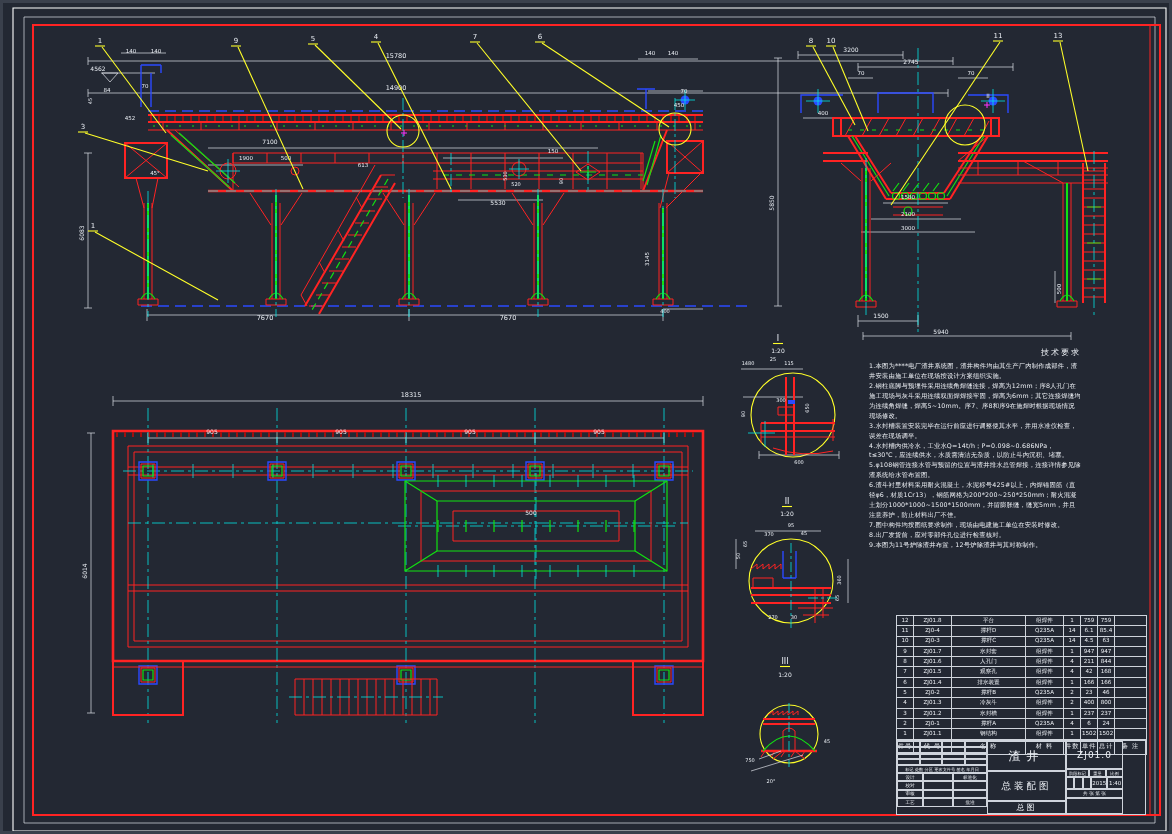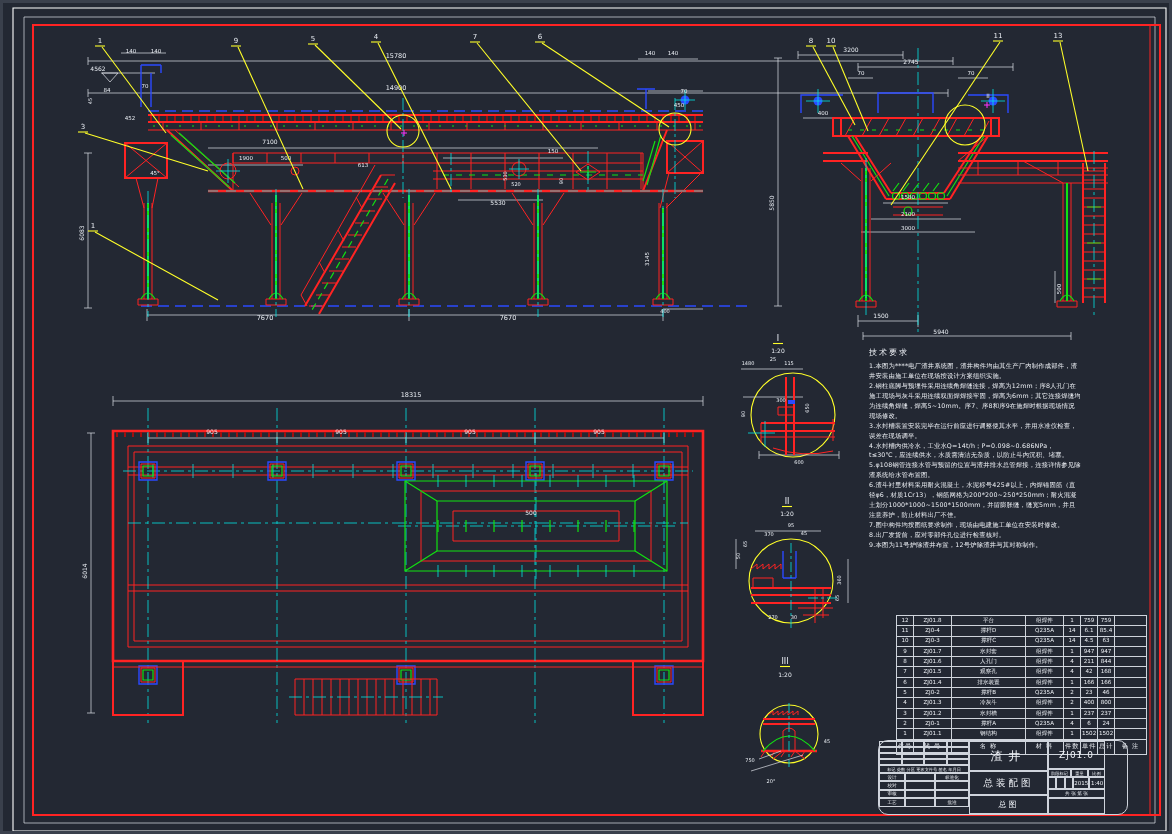--- a/index.html
+++ b/index.html
@@ -17,21 +17,21 @@
   .g2{stroke:#12e112;fill:none;stroke-width:2}
   .c{stroke:#00e5e5;fill:none;stroke-width:.8}
   .cd{stroke:#00e5e5;fill:none;stroke-width:.8;stroke-dasharray:13 4 3 4}
   .b{stroke:#2b49ff;fill:none;stroke-width:1.4}
   .bd{stroke:#2b49ff;fill:none;stroke-width:1.4;stroke-dasharray:11 6}
   .y{stroke:#ffff29;fill:none;stroke-width:1.1}
   .m{stroke:#ff35ff;fill:none;stroke-width:1}
   text{fill:#e9edf3;font-family:"DejaVu Sans",sans-serif;}
   
   .notes{position:absolute;color:#eef1f6;}
-  .notes-title{text-align:left;font-size:8px;letter-spacing:2px;margin-bottom:3px;}
+  .notes-title{text-align:right;font-size:8px;letter-spacing:2px;margin-bottom:3px;}
   .note-line{font-size:6.3px;line-height:1.58;letter-spacing:.2px;}
   
   .bom{position:absolute;border-collapse:collapse;table-layout:fixed;color:#eef1f6;}
   .bom td{border:1px solid #cfd4dc;font-size:5.6px;line-height:1;padding:0 1px;height:9.3px;
           overflow:hidden;white-space:nowrap;text-align:center;}
   .bom tr.hd td{height:14px;font-size:6.2px;letter-spacing:1px;}
   
   .tb{position:absolute;color:#eef1f6;border:1.2px solid #cfd4dc;box-sizing:border-box;display:flex;}
   .tb *{box-sizing:border-box;}
   .tb .cell{border:.5px solid #cfd4dc;display:flex;align-items:center;justify-content:center;overflow:hidden;}
@@ -552,21 +552,21 @@
           <td>名 称</td>
           <td>材 料</td>
           <td>件数</td>
           <td>单件</td>
           <td>总计</td>
           <td>备 注</td>
         </tr>
       </tbody>
 </table>
 
-<div class="tb" style="left:875px;top:737px;width:250px;height:75px;border-radius:10px;">
+<div class="tb" style="left:893px;top:737px;width:250px;height:75px;">
   <div class="tb-left">
     <div class="revrow">
           <div class="cell"></div>
           <div class="cell"></div>
           <div class="cell"></div>
           <div class="cell"></div>
         </div>
     <div class="revrow">
           <div class="cell"></div>
           <div class="cell"></div>
@@ -602,21 +602,21 @@
           <div class="cell" style="width:34px"></div>
         </div>
     <div class="sigrow">
           <div class="cell" style="width:26px">工艺</div>
           <div class="cell" style="flex:1"></div>
           <div class="cell" style="width:34px">批准</div>
         </div>
   </div>
   <div class="tb-mid">
     <div class="cell tbig" style="height:30px">渣井</div>
-    <div class="cell tmid" style="height:24px">总装配图</div>
+    <div class="cell tmid" style="height:30px">总装配图</div>
     <div class="cell tsml" style="flex:1">总图</div>
   </div>
   <div class="tb-right">
     <div class="cell tno" style="height:28px">ZJ01.0</div>
     <div style="display:flex;height:8px">
       <div class="cell" style="flex:1.4;font-size:4.2px">阶段标记</div>
       <div class="cell" style="flex:1;font-size:4.2px">重量</div>
       <div class="cell" style="flex:1;font-size:4.2px">比例</div>
     </div>
     <div style="display:flex;height:12px">

